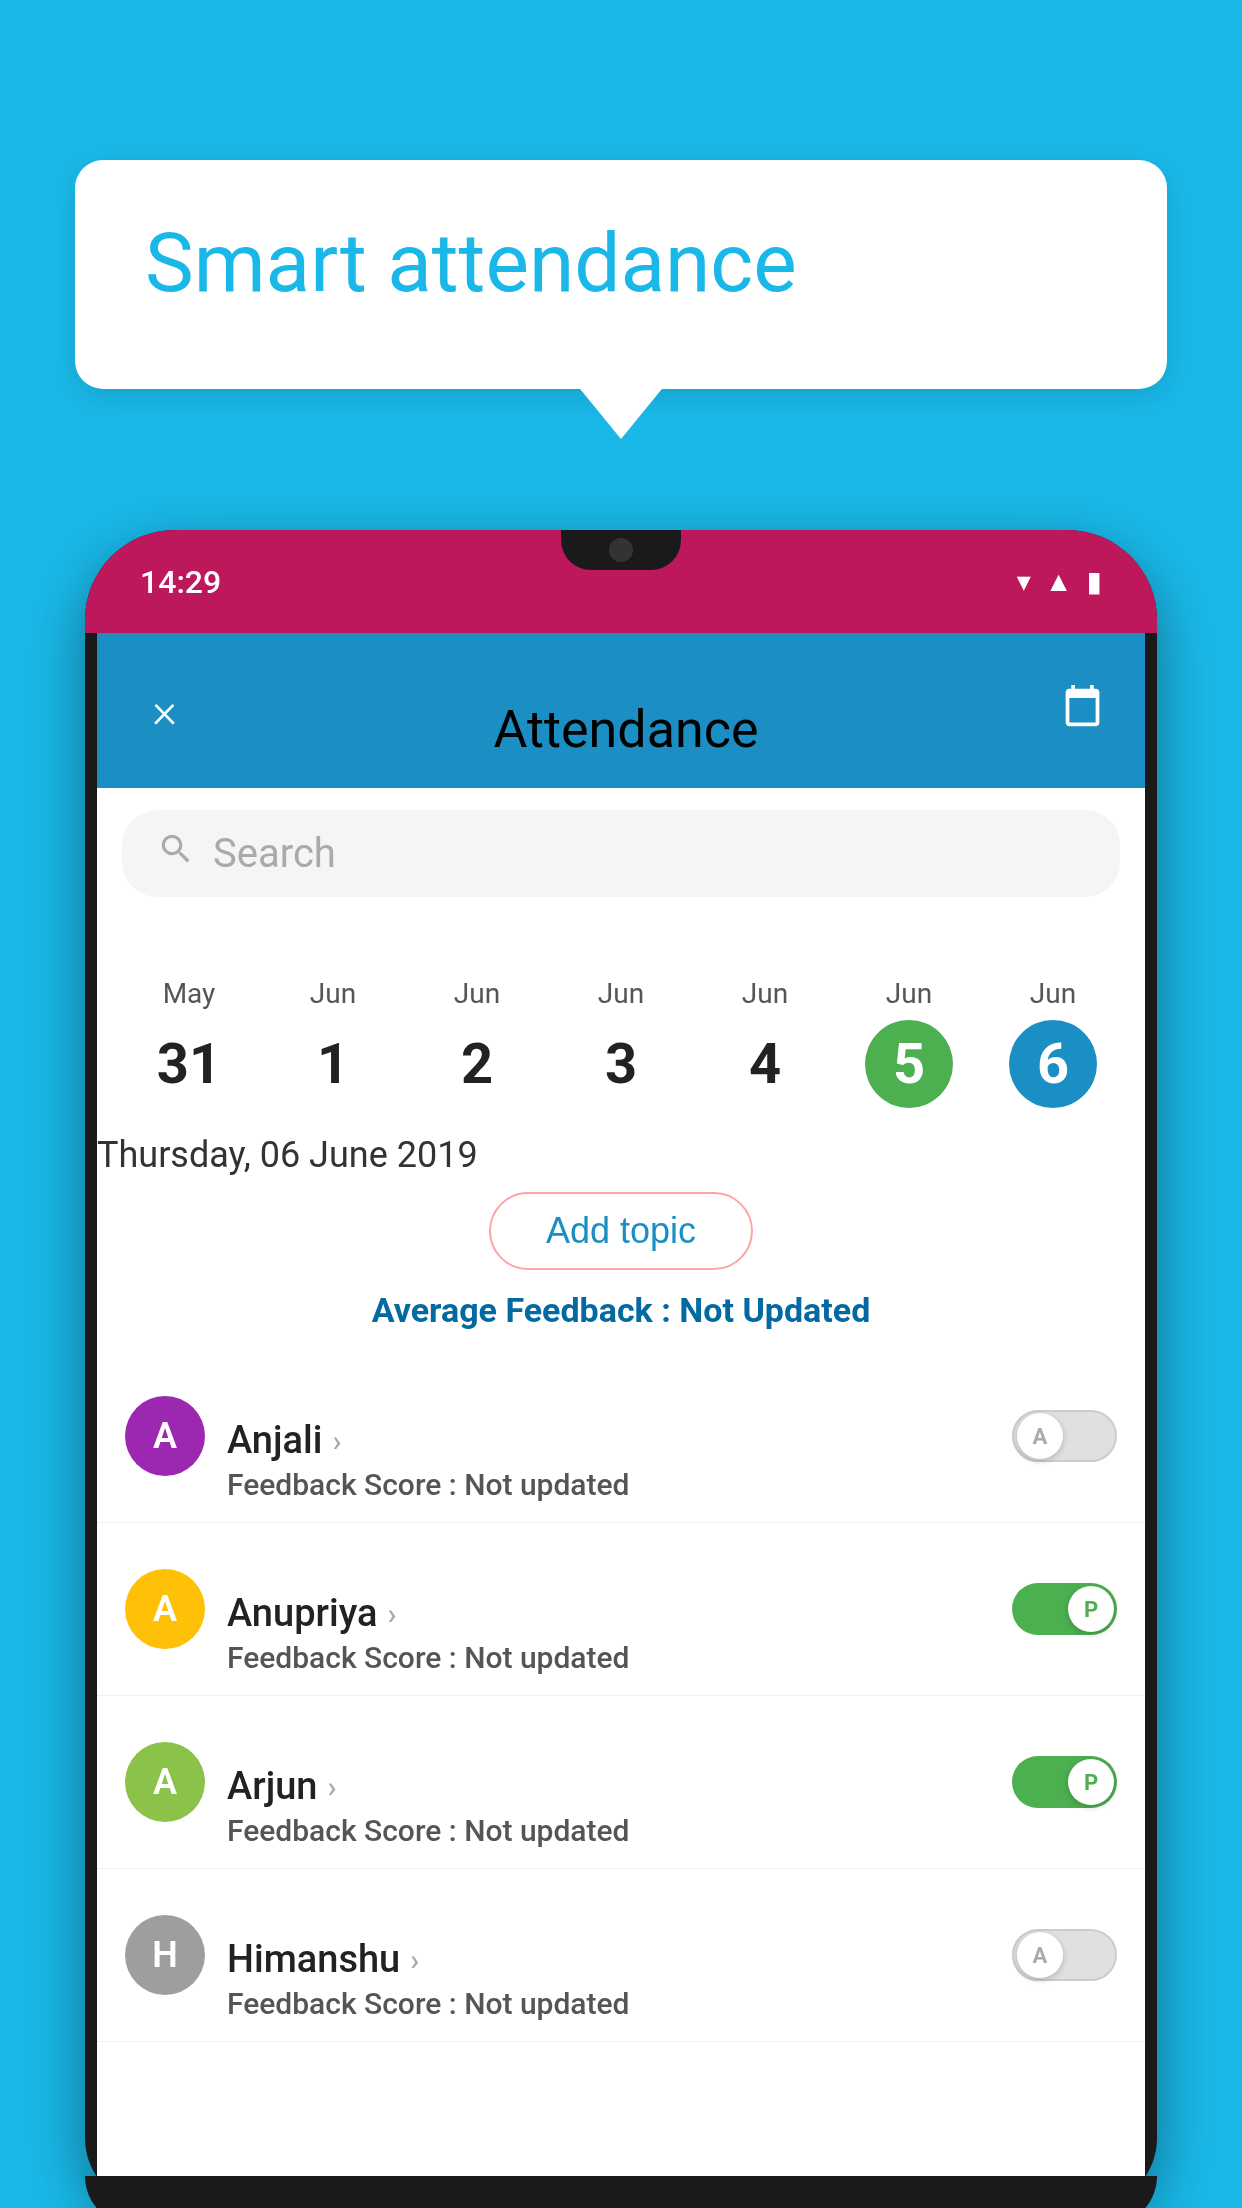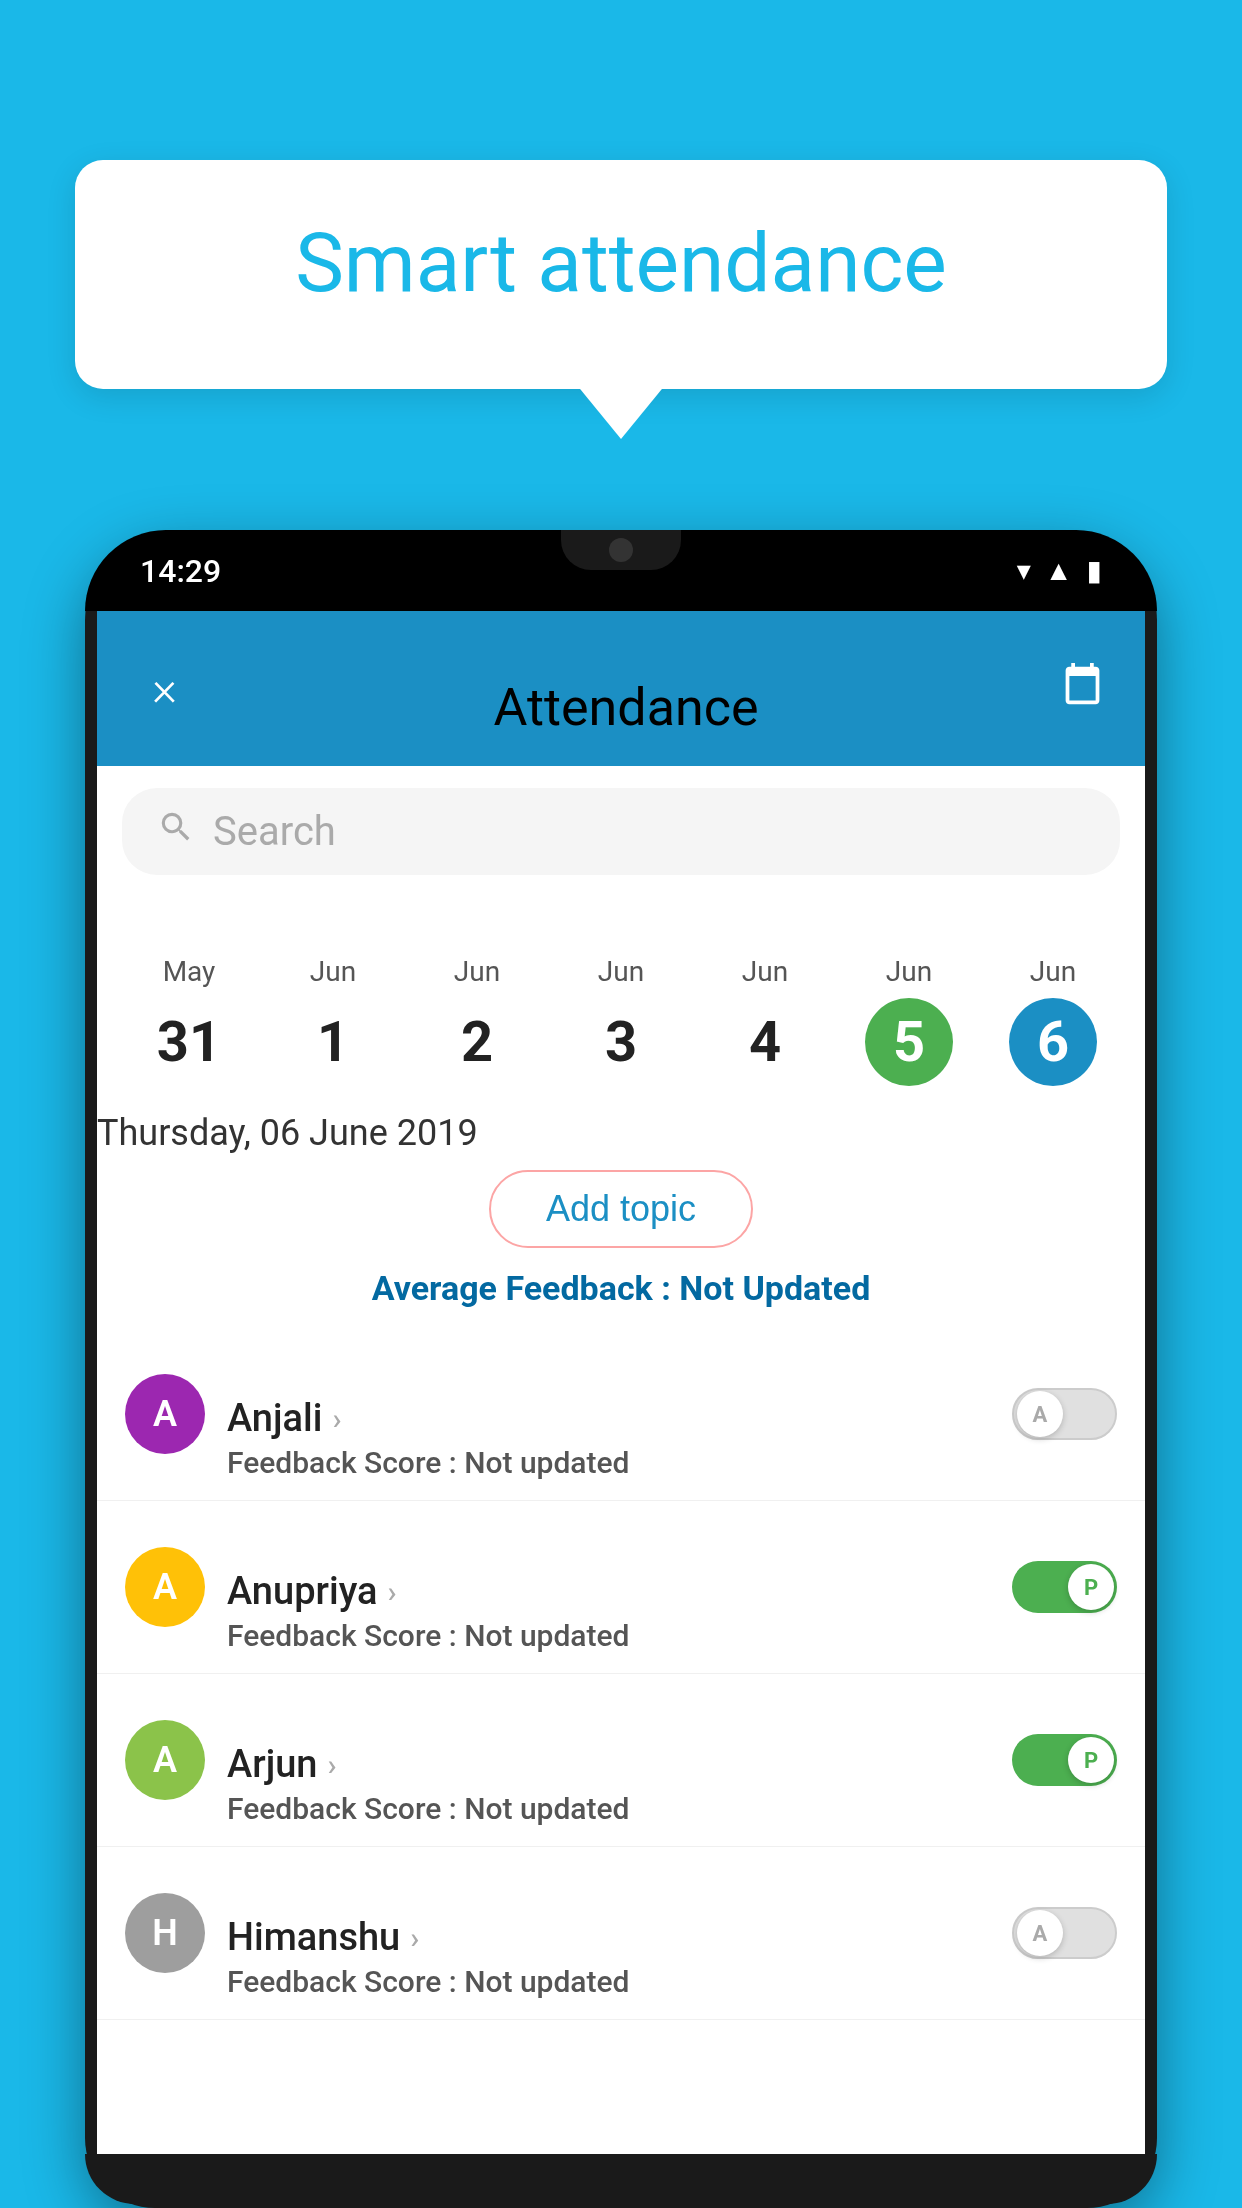--- a/index.html
+++ b/index.html
@@ -33,21 +33,20 @@
       width: 0;
       height: 0;
       border-left: 45px solid transparent;
       border-right: 45px solid transparent;
       border-top: 55px solid white;
     }
     .bubble-title {
       color: #1AB8E8;
       font-size: 82px;
       font-weight: 400;
-      text-align: center;
       margin-bottom: 18px;
     }
     .bubble-subtitle {
       color: #888;
       font-size: 42px;
       text-align: center;
       font-weight: 300;
     }
 
     
@@ -58,22 +57,22 @@
       right: 85px;
       bottom: 0px;
       background: #1a1a1a;
       border-radius: 90px 90px 70px 70px;
       padding: 0;
       box-shadow: 0 20px 60px rgba(0,0,0,0.4);
     }
 
     
     .phone-top-bar {
-      height: 81px;
-      background: #000000;
+      height: 103px;
+      background: #be185d;
       border-radius: 90px 90px 0 0;
       position: relative;
       display: flex;
       align-items: center;
       justify-content: space-between;
       padding: 0 55px;
       text-align: center;
     }
     .phone-time {
       color: white;

